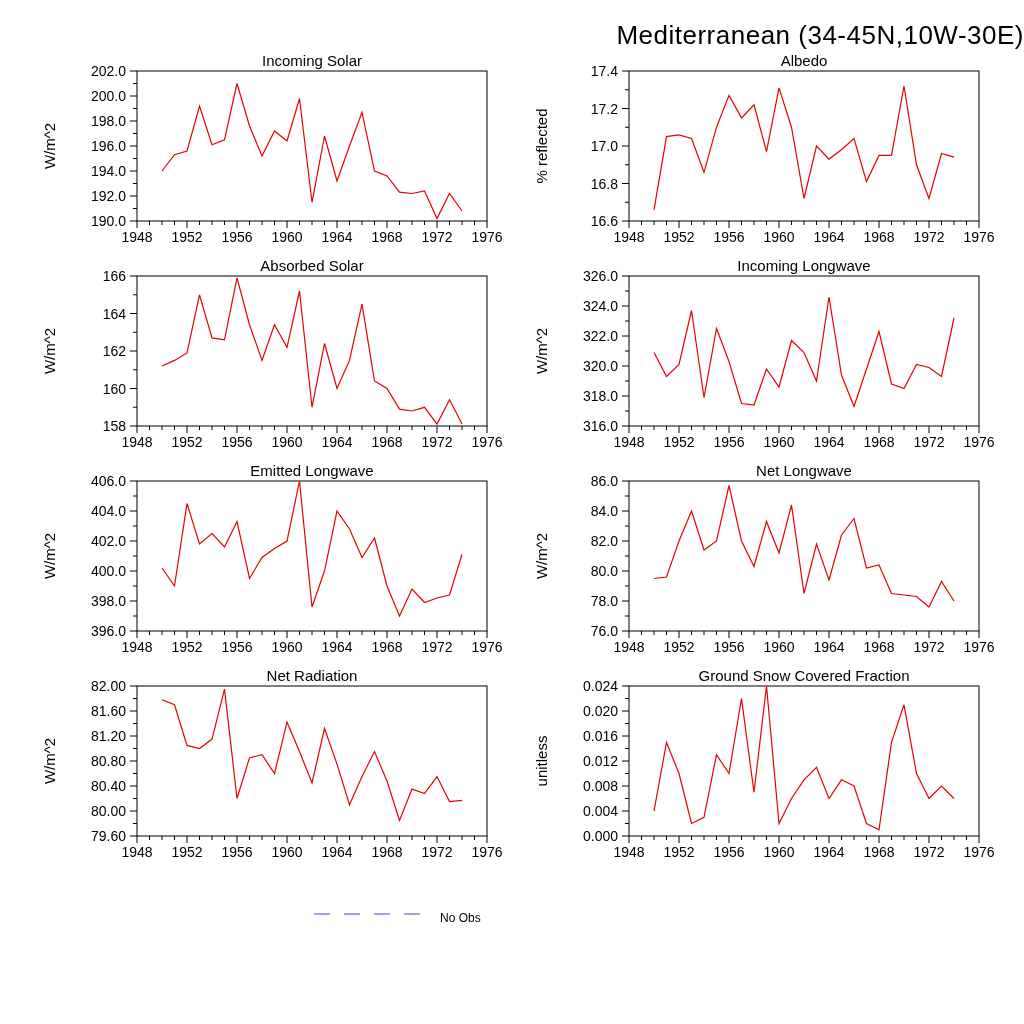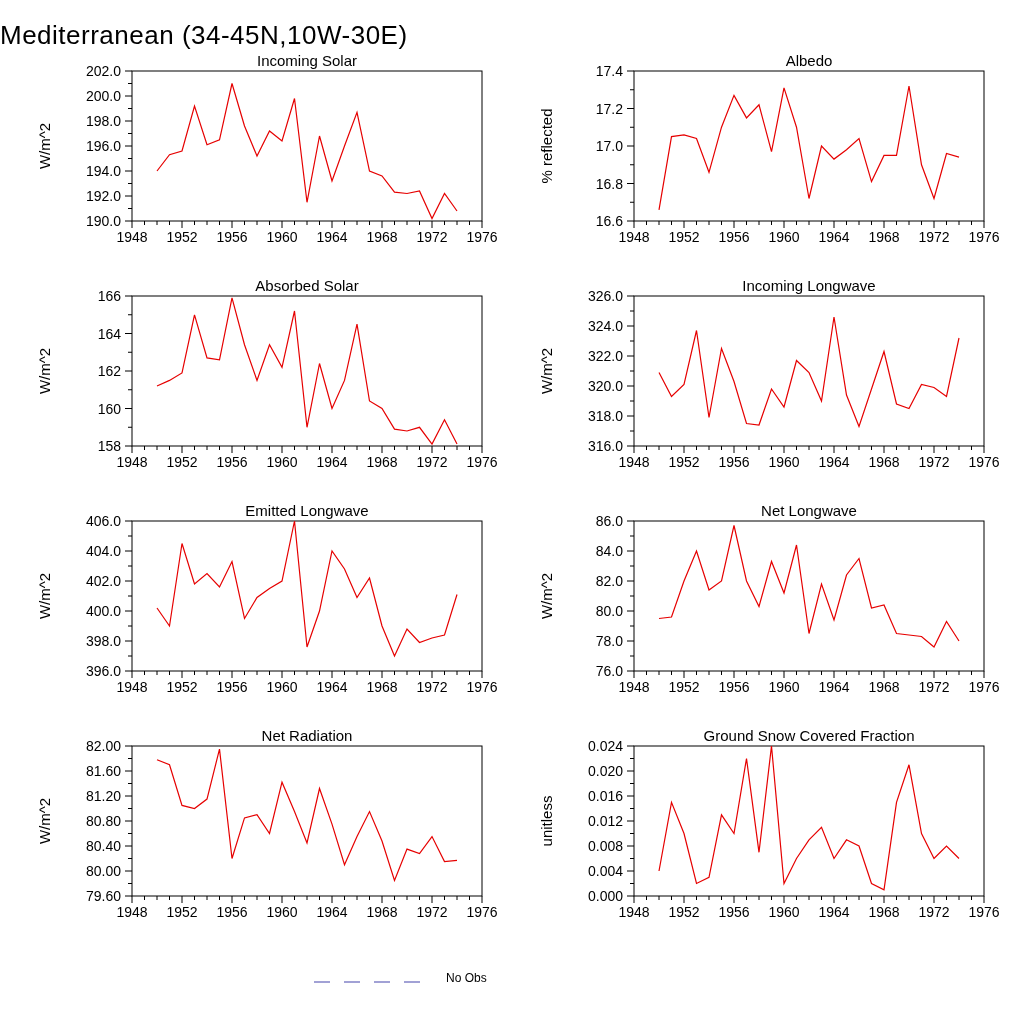--- a/index.html
+++ b/index.html
@@ -1,23 +1,23 @@
 <!DOCTYPE html>
 <html><head>
 <meta charset="utf-8">
 <style>
   html,body{margin:0;padding:0;background:#ffffff;}
   body{width:1024px;height:1024px;font-family:"Liberation Sans",sans-serif;color:#000;}
   .page{padding-top:10px;}
-  .main-title{text-align:left;font-size:26px;font-weight:400;margin:10px 0 2px 0;letter-spacing:0.5px;}
-  .grid{display:grid;grid-template-columns:482px 482px;justify-content:center;column-gap:10px;row-gap:0px;gap:20px;}
+  .main-title{text-align:right;font-size:26px;font-weight:400;margin:10px 0 2px 0;letter-spacing:0.5px;}
+  .grid{display:grid;grid-template-columns:482px 482px;justify-content:center;column-gap:10px;row-gap:0px;}
   .panel{width:482px;height:205px;}
   svg text{font-family:"Liberation Sans",sans-serif;fill:#000;}
   .legend{margin-top:38px;margin-left:312px;display:flex;flex-direction:column;gap:32px;}
-  .legend-row{display:flex;align-items:flex-end;gap:22px;font-size:12px;}
+  .legend-row{display:flex;align-items:flex-start;gap:16px;font-size:12px;}
   .legend-row svg{display:block;}
 </style>
 </head>
 <body>
 
 <div class="page">
   <div class="main-title">Mediterranean (34-45N,10W-30E)</div>
 
   <div class="grid">
     <div class="panel"><svg width="482" height="205">

